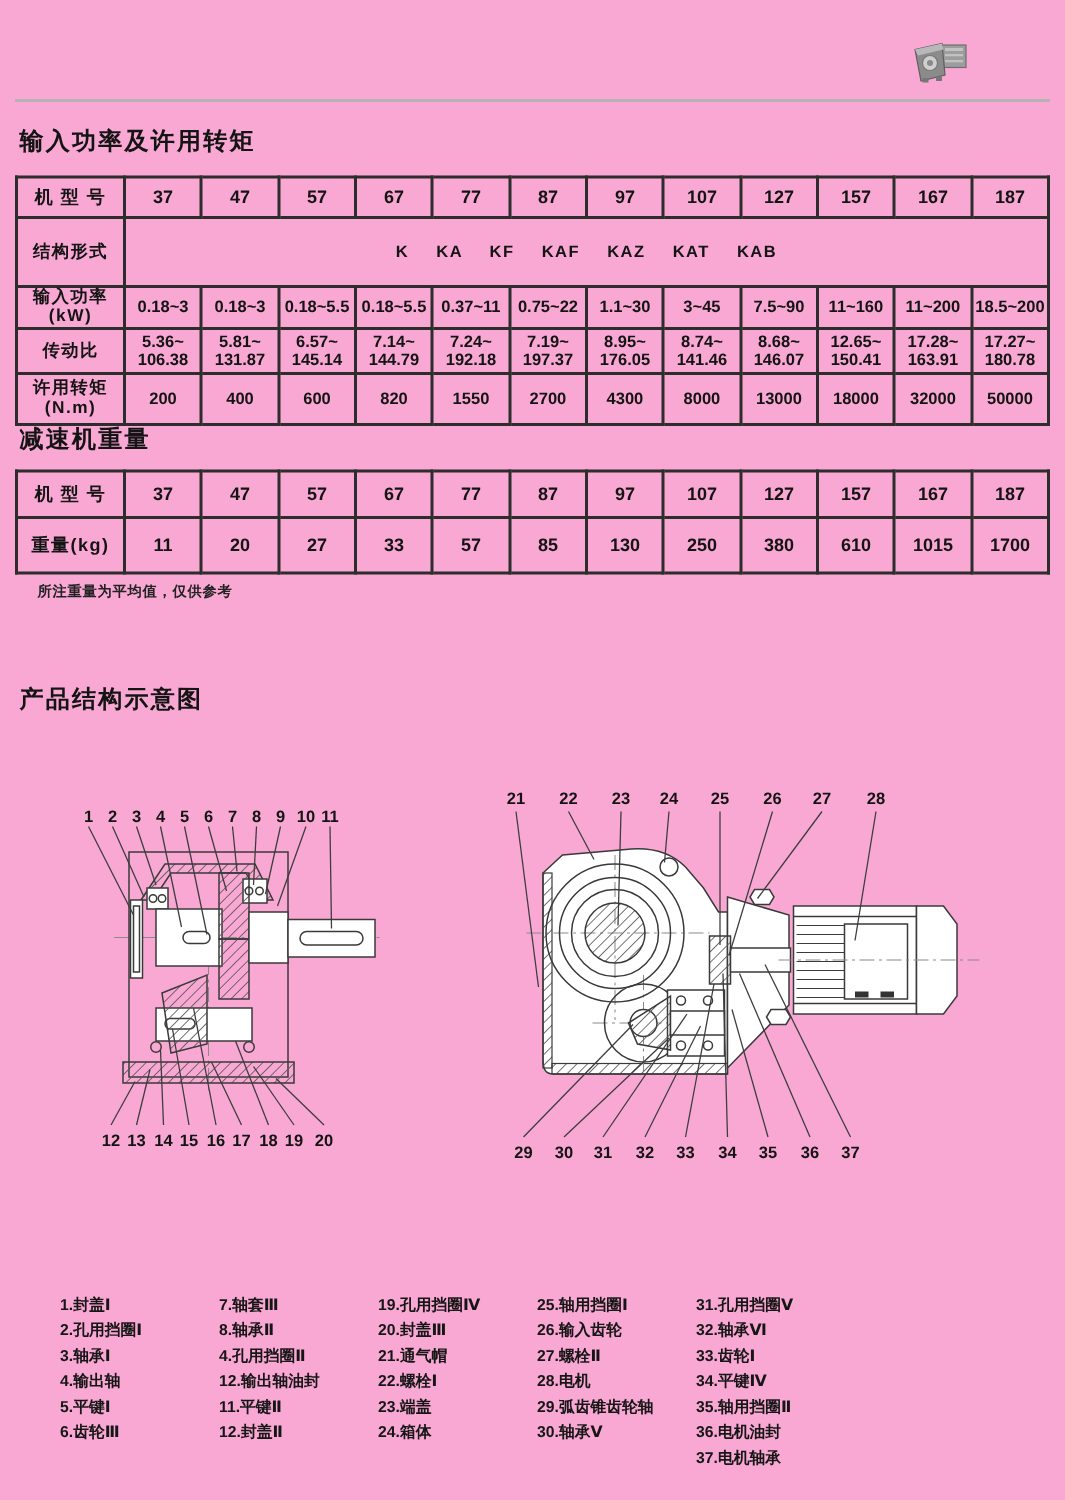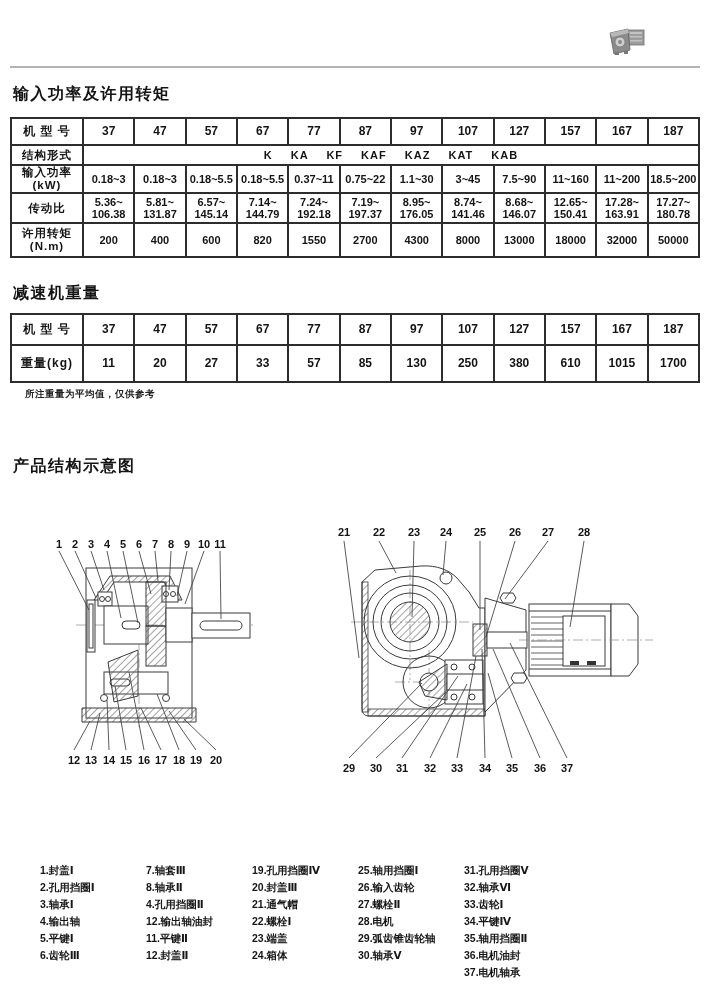--- a/index.html
+++ b/index.html
@@ -1,36 +1,36 @@
 <!DOCTYPE html>
 <html><head>
 <meta charset="utf-8">
 <style>
   html,body{margin:0;padding:0;background:#e9e9e9;}
   .page{
-    position:relative;width:710px;height:1000px;background:#ffffff;
+    position:relative;width:710px;height:1000px;background:#f9a8d4;
     font-family:"Liberation Sans","DejaVu Sans",sans-serif;color:#111;
     overflow:hidden;margin:0 auto;
   }
   .abs{position:absolute;}
   .divider{left:10px;top:66px;width:690px;height:2px;background:#b3b3b3;}
   .sec-title{
     left:13px;font-size:16px;font-weight:bold;letter-spacing:1.5px;color:#141414;
   }
   
   table.spec{border-collapse:collapse;table-layout:fixed;width:690px;}
   table.spec td{
     border:2px solid #2d2d2d;text-align:center;vertical-align:middle;
     font-weight:bold;font-size:11px;color:#141414;white-space:pre-line;
     padding:0 1px;line-height:12.5px;
   }
   table.spec td.rowlab{font-size:11.5px;letter-spacing:1px;line-height:13px;}
   td.forms{word-spacing:14px;letter-spacing:1px;font-size:12px;}
   #t1 tr:nth-child(1){height:27px;}
-  #t1 tr:nth-child(2){height:20px;}
+  #t1 tr:nth-child(2){height:46px;}
   #t1 tr:nth-child(3){height:16px;}
   #t1 tr:nth-child(4){height:30px;margin-left:32px;}
   #t1 tr:nth-child(5){height:34px;}
   #t1 tr:nth-child(1) td{font-size:12px;}
   #t2 tr:nth-child(1){height:31px;}
   #t2 tr:nth-child(2){height:37px;}
   #t2 td{font-size:12px;}
   .note{
     left:13px;top:388px;font-size:9.5px;font-weight:bold;color:#222;letter-spacing:0.5px;margin-left:12px;
   }

